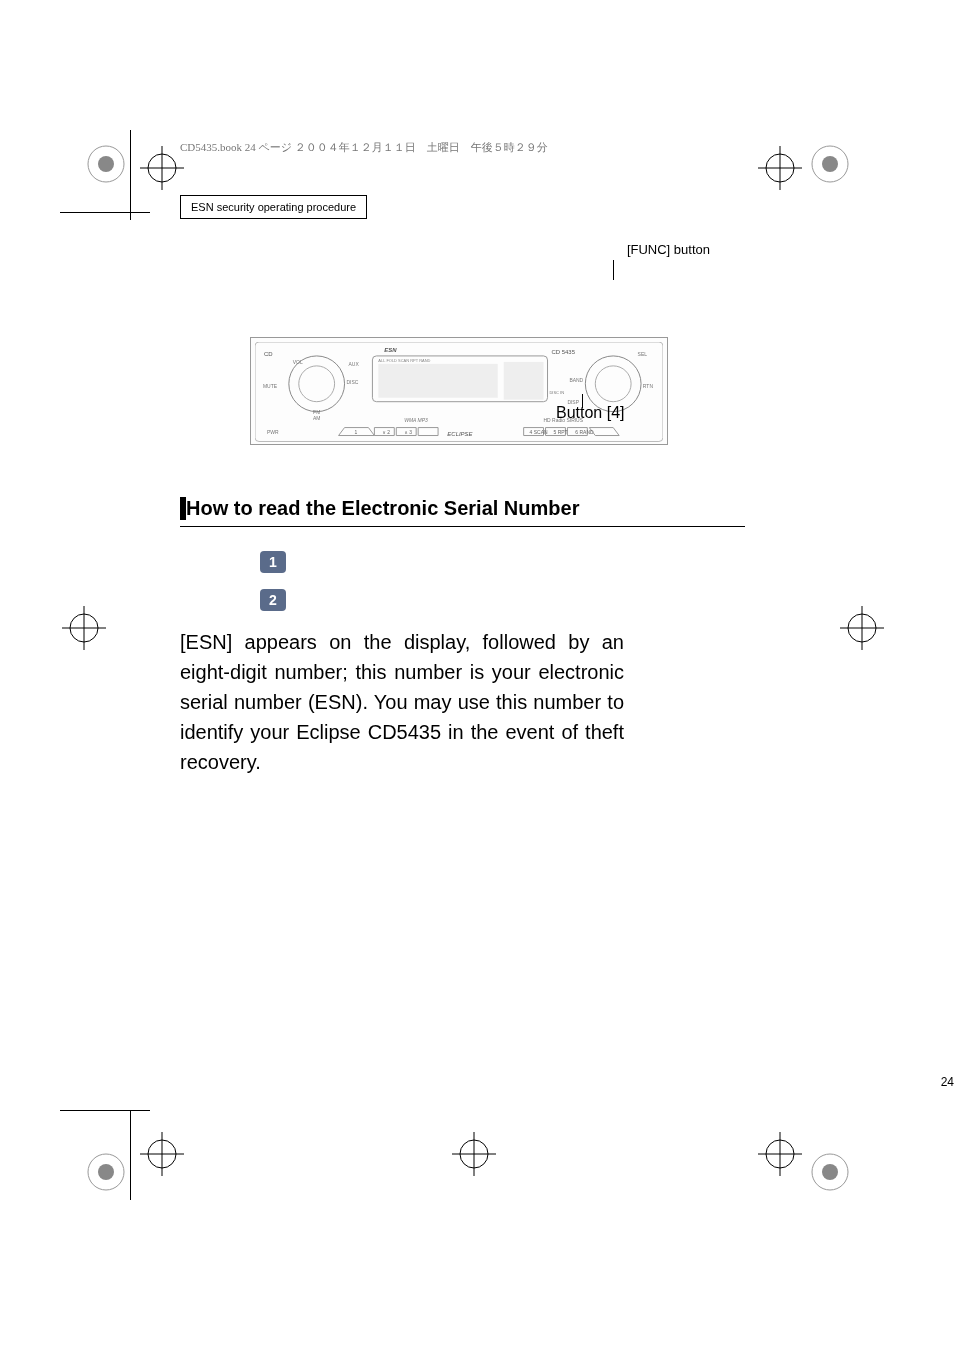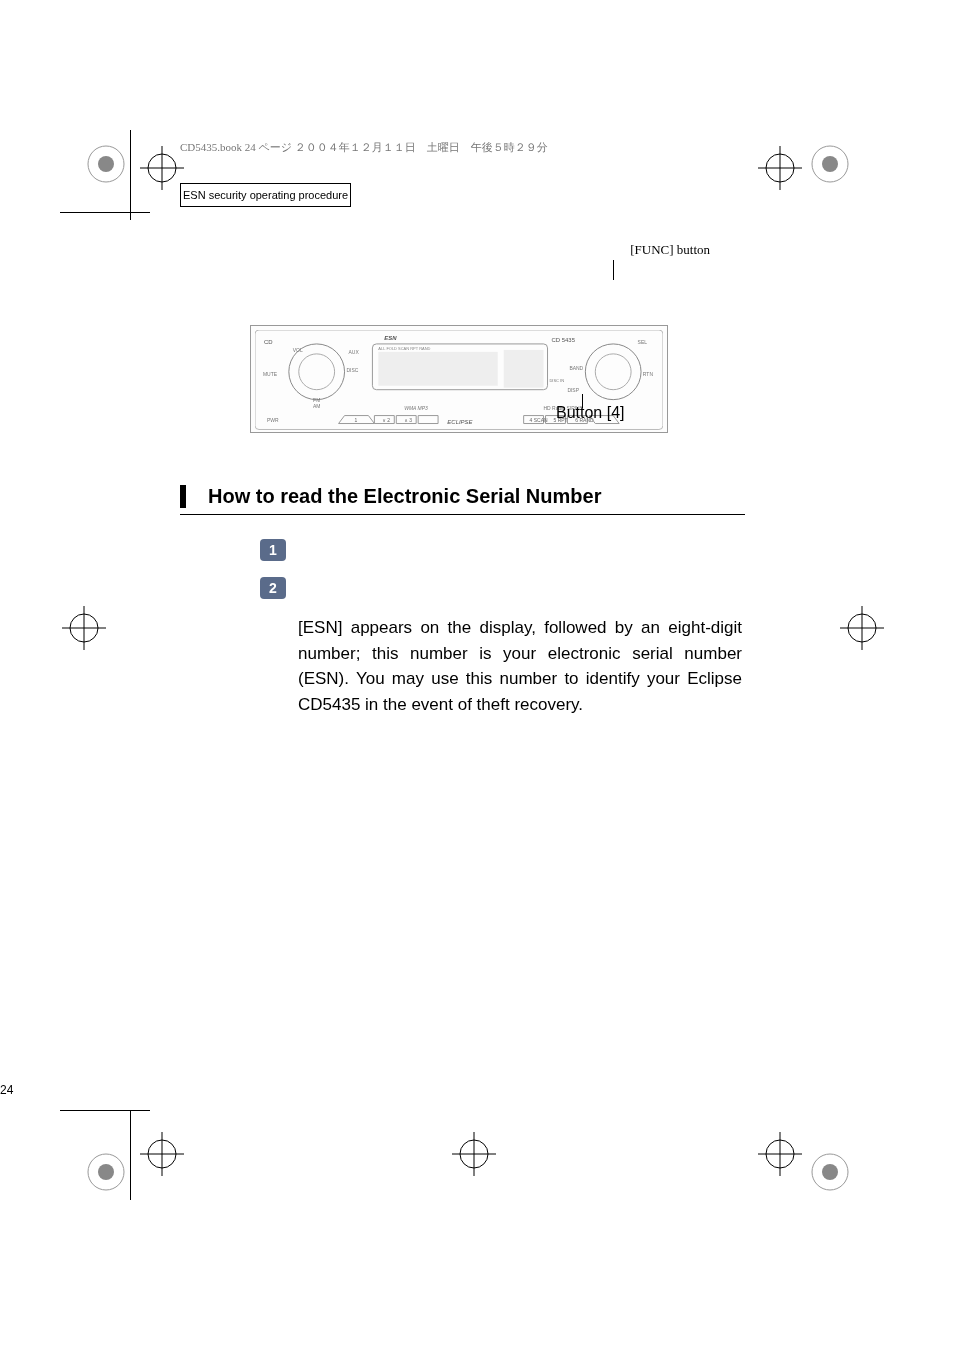--- a/index.html
+++ b/index.html
@@ -19,35 +19,34 @@
   .page {
     position: absolute;
     left: 180px;
     top: 140px;
     width: 600px;
   }
   .page-header-line {
     font-size: 11px;
     font-family: "MS Mincho", serif;
     color: #777;
-    margin-bottom: 16px;
+    margin-bottom: 28px;
   }
   .chapter-box {
     border: 1px solid #000;
-    padding: 5px 2px;
+    padding: 5px 10px;
     display: inline-block;
     font-size: 11px;
     margin: 12px 0 18px 0;
   }
   .callout-top {
     position: absolute;
     right: 70px;
     top: 102px;
     font-size: 13px;
-    font-family: Liberation Serif, serif;
   }
   .callout-top-line {
     position: absolute;
     width: 1px;
     height: 20px;
     background: #000;
     right: 166px;
     top: 120px;
   }
   .device-box {
@@ -75,21 +74,21 @@
   .btn4-label {
     position: absolute;
     left: 376px;
     top: 264px;
     font-size: 16px;
   }
   .section-title {
     font-size: 20px;
     font-weight: bold;
     border-left: 6px solid #000;
-    padding-left: 22px;
+    padding-left: 0;
     margin-top: 52px;
     margin-bottom: 6px;
   }
   .section-rule {
     border-bottom: 1px solid #000;
     width: 565px;
     margin-bottom: 24px;
   }
   .step {
     display: flex;
@@ -111,31 +110,30 @@
     margin-top: 0;
   }
   .step-title {
     font-weight: bold;
     font-size: 15px;
     line-height: 1.35;
     text-align: justify;
     width: 444px;
   }
   .step-body {
-    margin-left: 118px;
-    font-size: 17px;
+    font-size: 20px;
     width: 444px;
     line-height: 1.5;
     text-align: justify;
   }
   .page-num {
     position: absolute;
-    bottom: 254px;
+    bottom: 262px;
     left: 0; right: 0;
-    text-align: left;
+    text-align: right;
     font-size: 12px;
   }
   
   .crop-v { position:absolute; width:1px; background:#000; }
   .crop-h { position:absolute; height:1px; background:#000; }
 </style>
 </head>
 <body>
 
 <div class="reg-mark" style="left:82px; top:140px;">

